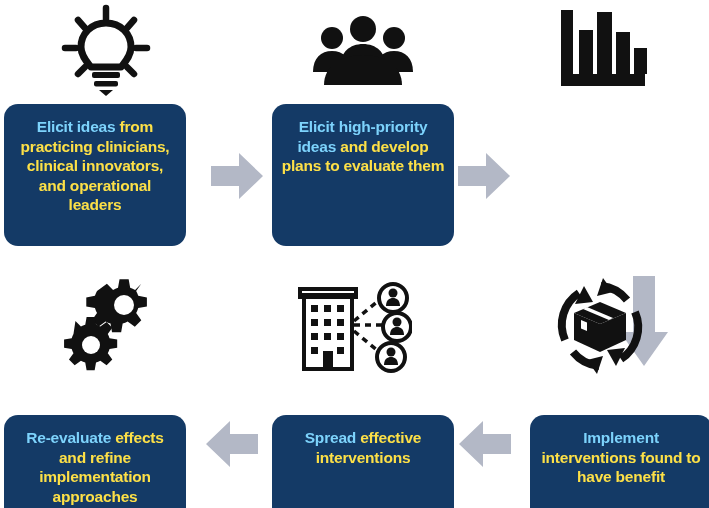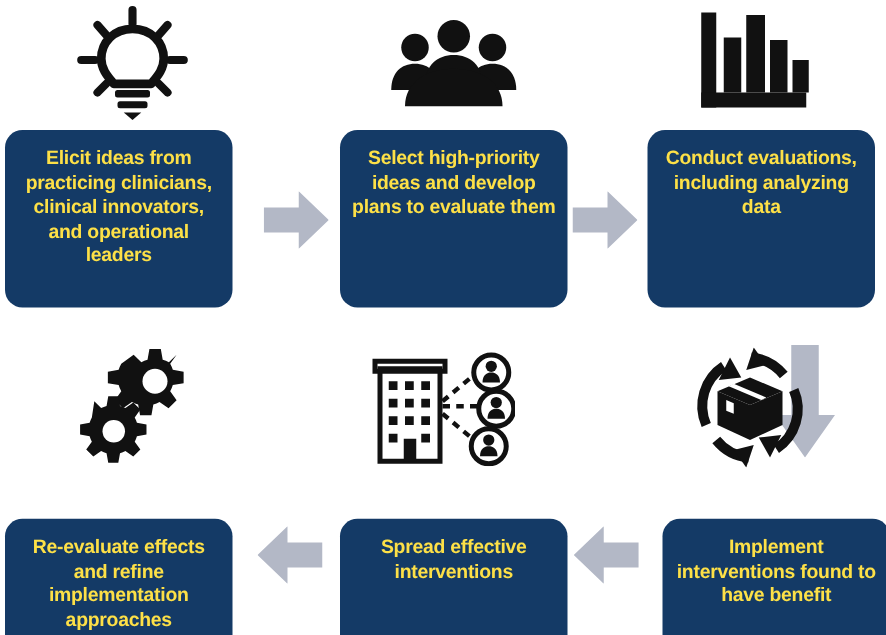--- a/index.html
+++ b/index.html
@@ -34,21 +34,21 @@
     justify-content: center;
     text-align: center;
     color: #ffffff;
     font-size: 15.5px;
     line-height: 1.26;
     font-weight: 700;
     padding: 13px 9px 10px 9px;
     letter-spacing: -0.2px;
   }
   .box .txt { display: block; width: 100%; }
-  .hl { color: #fde047; }
+  .hl { color: #7dd3fc; }
   .wh { color: #fde047; font-weight: 700; }
 
   .box-r1 { width: 182px; height: 142px; top: 104px; }
   .box-r2 { width: 182px; height: 118px; top: 385px; margin-top: 30px; }
 
   #box-elicit       { left: 4px;   }
   #box-select       { left: 272px; }
   #box-conduct      { left: 518px; }
   #box-implement    { left: 530px; }
   #box-spread       { left: 272px; }
@@ -110,26 +110,23 @@
         <rect x="77" y="42" width="13" height="26"></rect>
       </g>
     </svg>
   </div>
 
   <div class="box box-r1" id="box-elicit">
     <span class="txt"><span class="hl">Elicit ideas</span><span class="wh"> from practicing clinicians, clinical innovators, and operational leaders</span></span>
   </div>
 
   <div class="box box-r1" id="box-select">
-    <span class="txt"><span class="hl">Select high-priority ideas</span><span class="wh"> and develop plans to evaluate them</span></span>
-  </div>
-
-  <div class="box box-r1" id="box-conduct">
-    <span class="txt"><span class="hl">Conduct evaluations,</span><span class="wh"> including analyzing data</span></span>
-  </div>
+    <span class="txt"><span class="hl">Elicit high-priority ideas</span><span class="wh"> and develop plans to evaluate them</span></span>
+  </div>
+
 
   <div class="arrow" id="arrow-1" style="left:211px; top:153px; width:52px; height:46px;">
     <svg viewBox="0 0 52 46" width="52" height="46">
       <path d="M0 13 L28 13 L28 0 L52 23 L28 46 L28 33 L0 33 Z" fill="#B3B8C6"></path>
     </svg>
   </div>
 
   <div class="arrow" id="arrow-2" style="left:458px; top:153px; width:52px; height:46px;">
     <svg viewBox="0 0 52 46" width="52" height="46">
       <path d="M0 13 L28 13 L28 0 L52 23 L28 46 L28 33 L0 33 Z" fill="#B3B8C6"></path>

